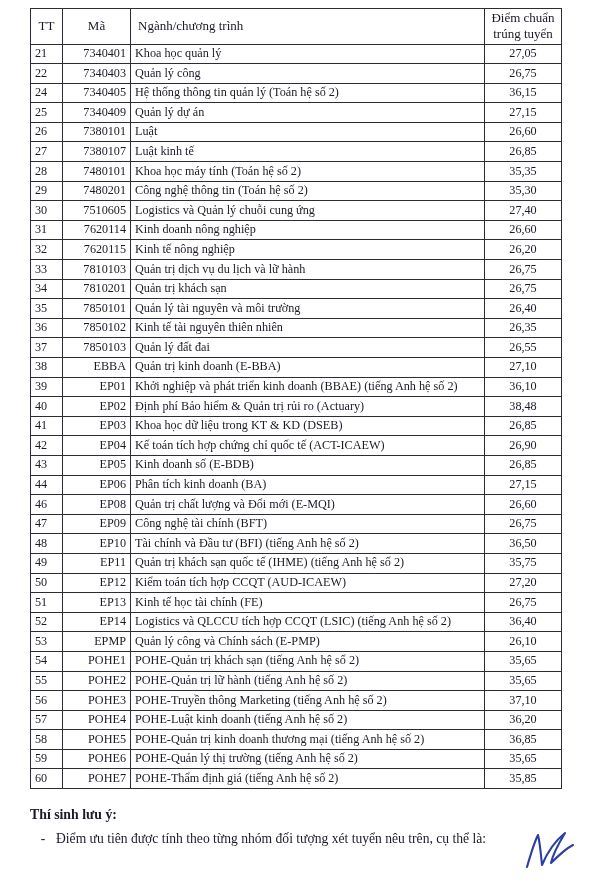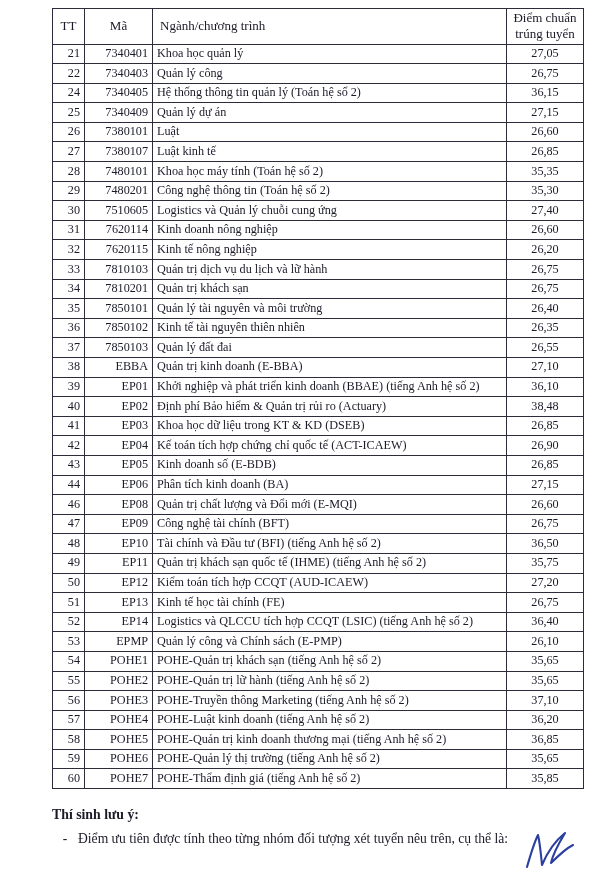--- a/index.html
+++ b/index.html
@@ -15,21 +15,21 @@
     color: #1a1a28;
     overflow: hidden;
     position: relative;
   }
 
   .page {
     position: relative;
     width: 601px;
     height: 881px;
     box-sizing: border-box;
-    padding: 8px 30px 0 52px;
+    padding: 8px 30px 0 30px;
   }
 
   
   table.score-table {
     border-collapse: collapse;
     width: 531px;
     table-layout: fixed;
     font-size: 12.2px;
     line-height: 1.12;
   }
@@ -54,21 +54,21 @@
   }
   thead th.th-score {
     line-height: 1.25;
   }
 
   col.c-tt     { width: 32px; }
   col.c-code   { width: 68px; }
   col.c-name   { width: 354px; }
   col.c-score  { width: 77px; }
 
-  td.c-tt    { text-align: right; height: 16.6px; }
+  td.c-tt    { text-align: left; height: 16.6px; }
   td.c-code  { text-align: right; }
   td.c-name  { text-align: left; padding-left: 7px; white-space: nowrap; }
   td.c-score { text-align: center; }
 
   
   .notes {
     margin-top: 16px;
     font-size: 13.6px;
     line-height: 1.52;
   }

